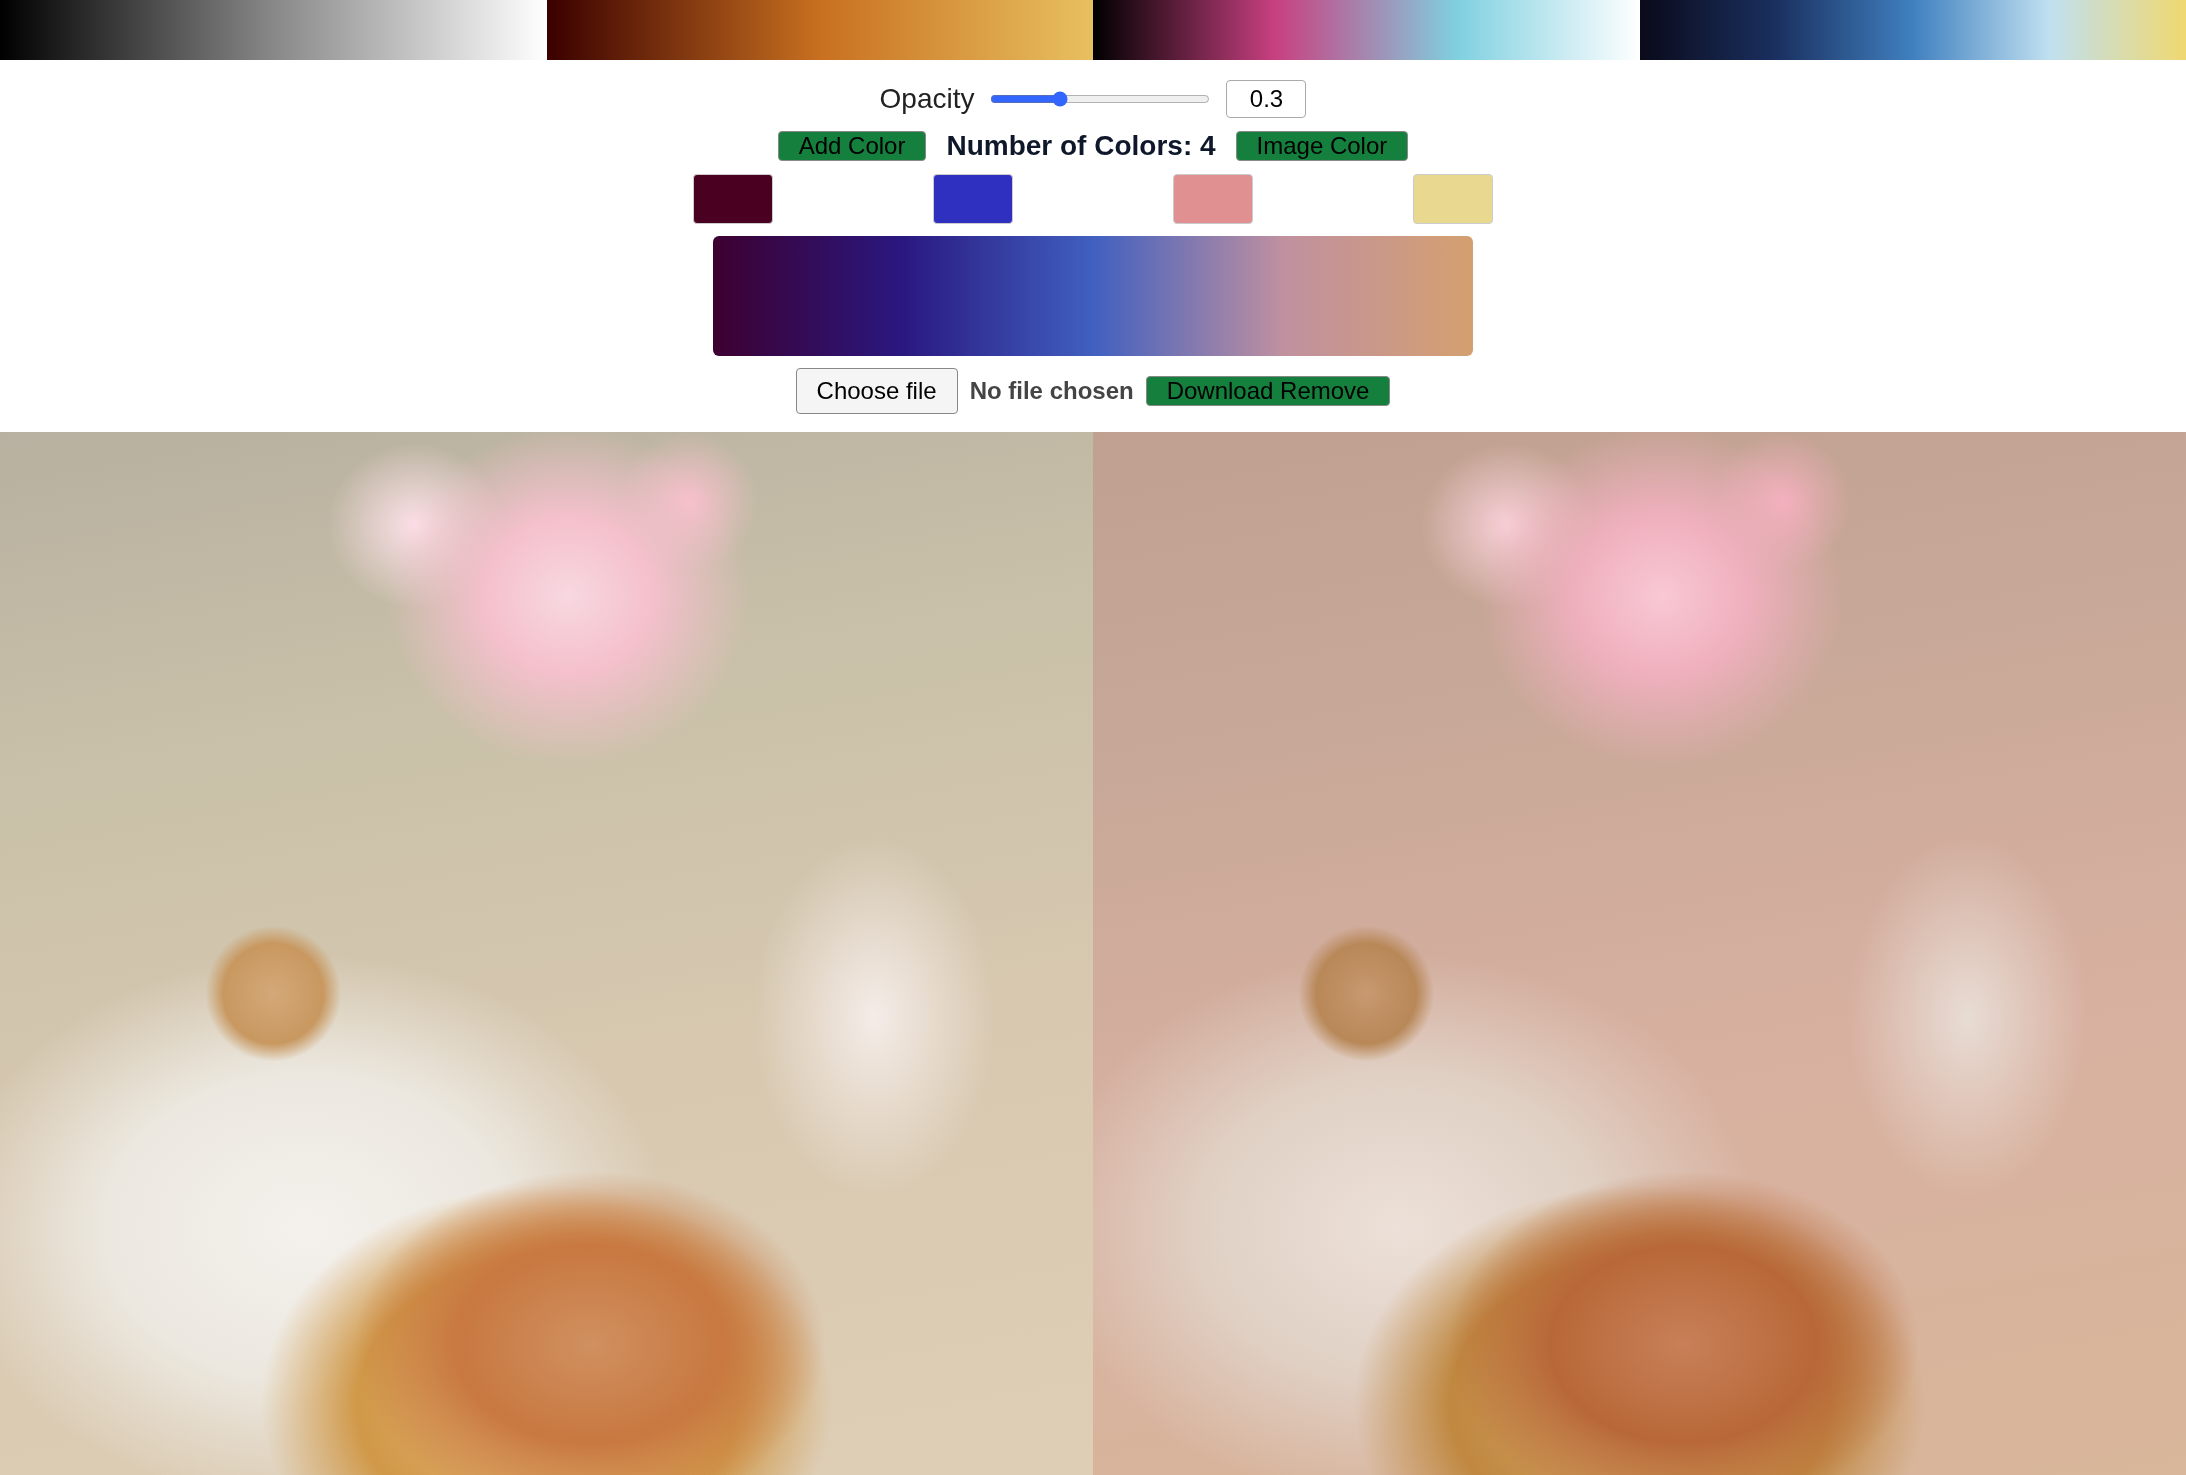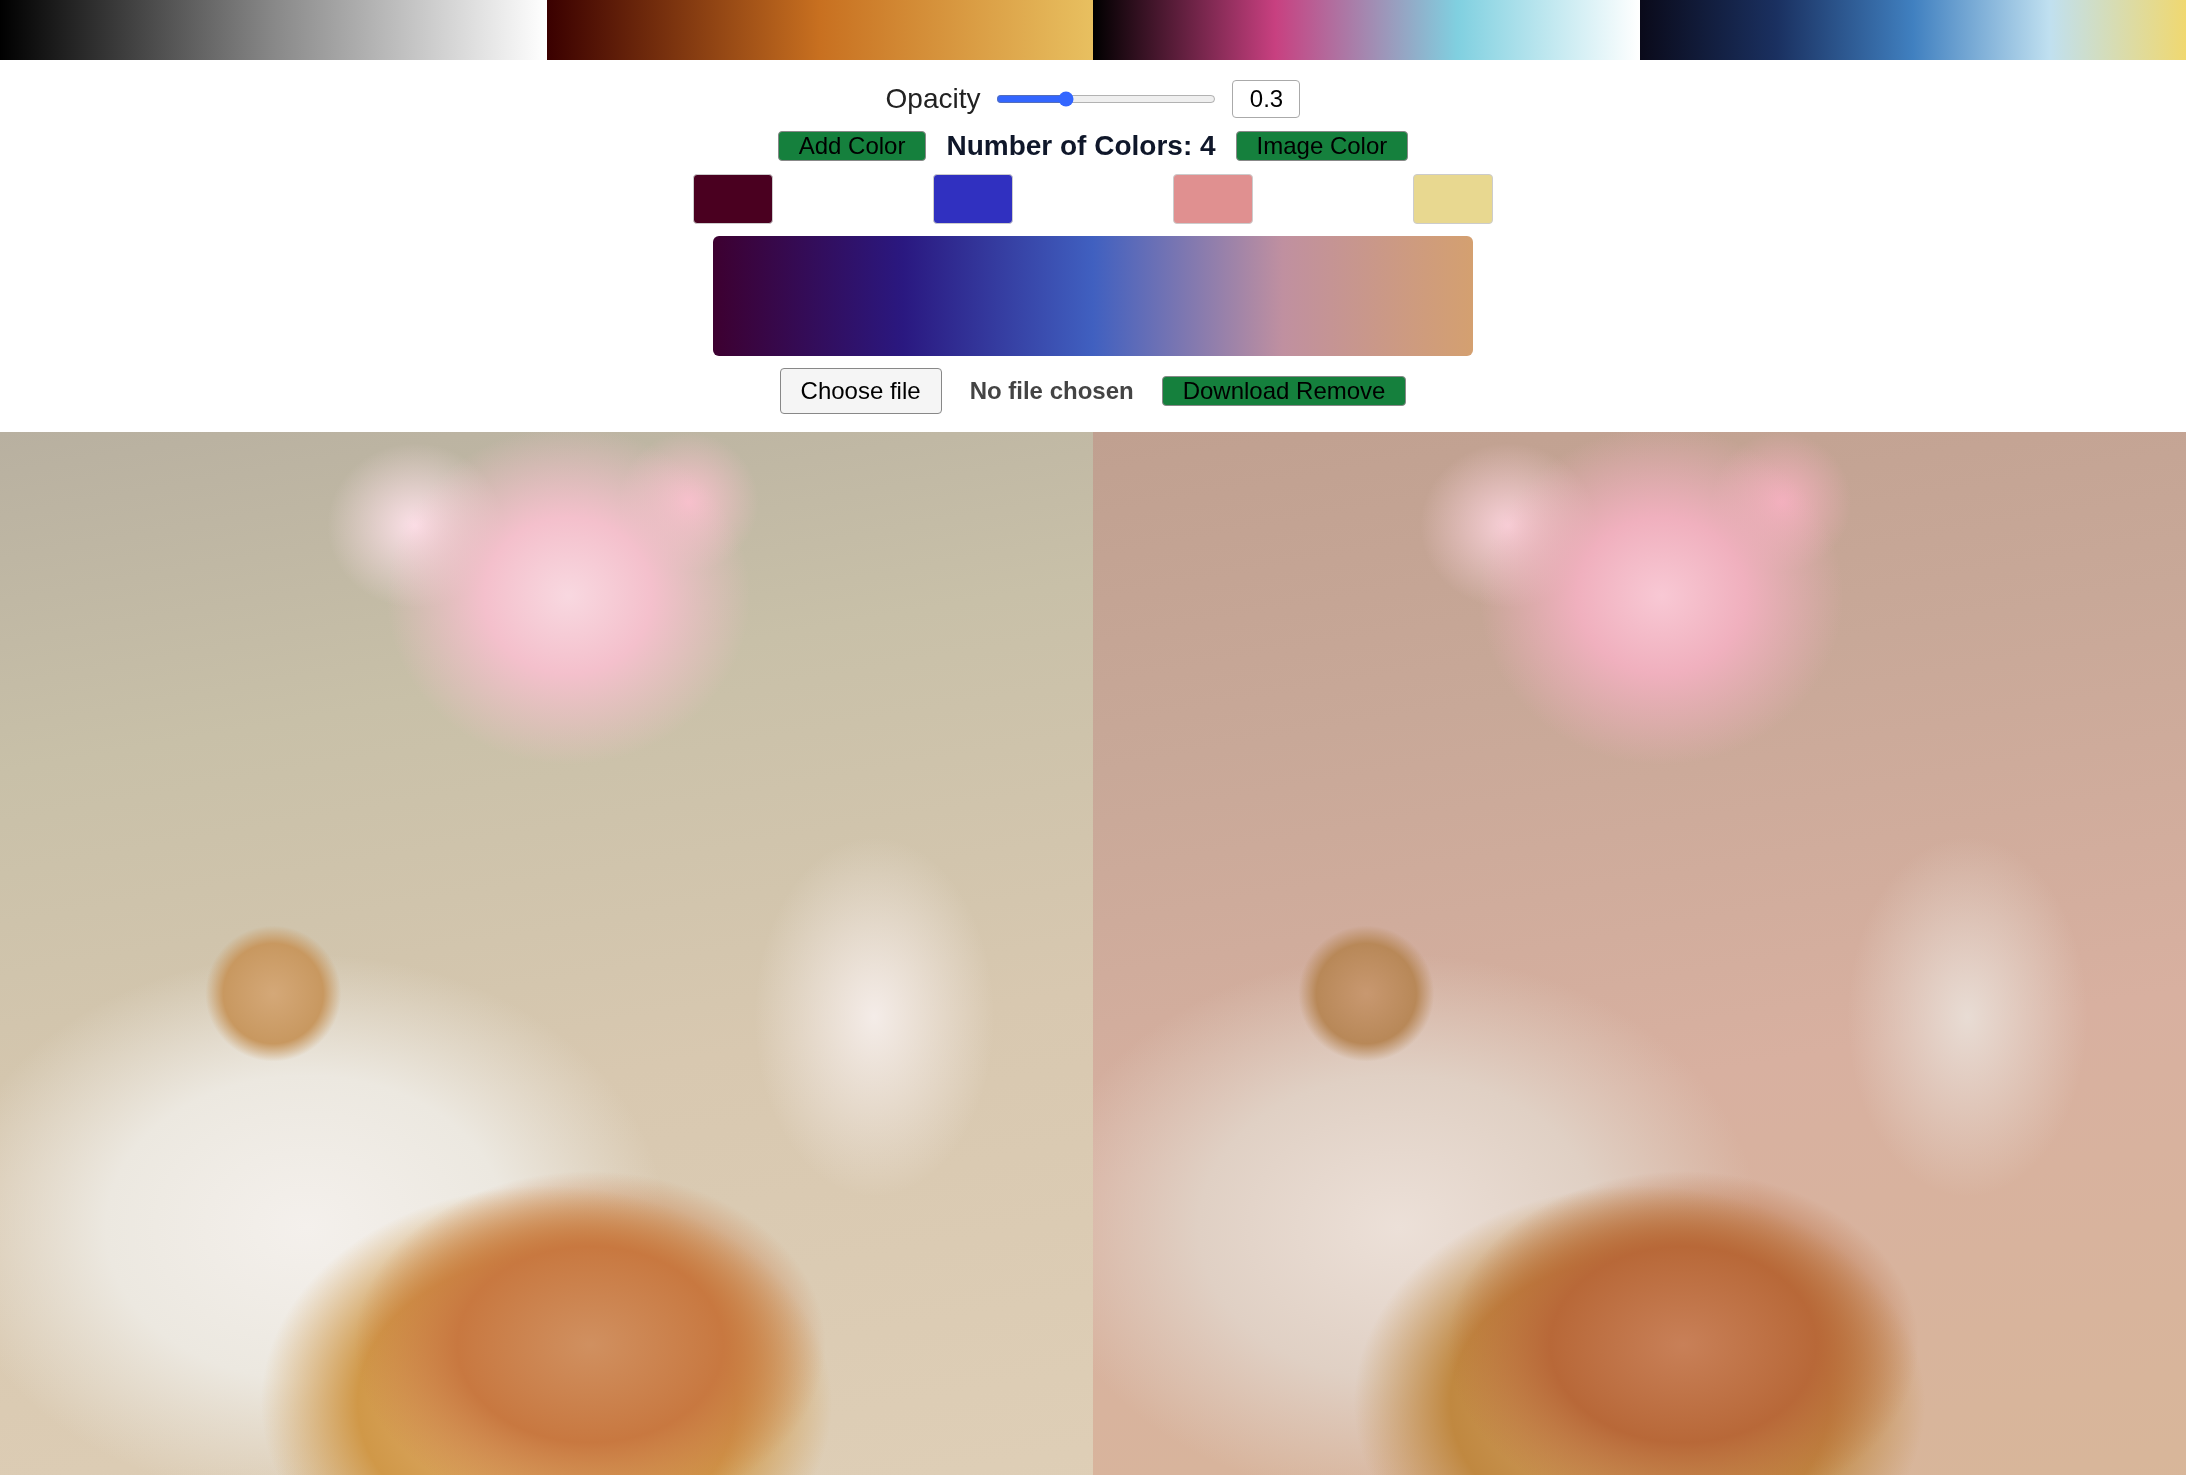--- a/index.html
+++ b/index.html
@@ -49,21 +49,21 @@
     .opacity-slider {
       width: 220px;
       accent-color: #3366ff;
     }
 
     .opacity-value {
       border: 1px solid #aaa;
       border-radius: 4px;
       padding: 4px 10px;
       font-size: 24px;
-      width: 68px;
+      width: 80px;
       text-align: center;
     }
 
     .buttons-row {
       display: flex;
       align-items: center;
       gap: 20px;
       font-size: 26px;
     }
 
@@ -106,21 +106,21 @@
       height: 120px;
       border-radius: 6px;
       background: linear-gradient(to right, #3d0030, #2a1880, #4060c0, #c08090, #d4a070);
       margin: 0 auto;
     }
 
     
     .file-row {
       display: flex;
       align-items: center;
-      gap: 28px;
+      gap: 12px;
       font-size: 24px;
     }
 
     .file-input-label {
       border: 1px solid #888;
       background: #f5f5f5;
       padding: 8px 20px;
       font-size: 24px;
       cursor: pointer;
       border-radius: 4px;

